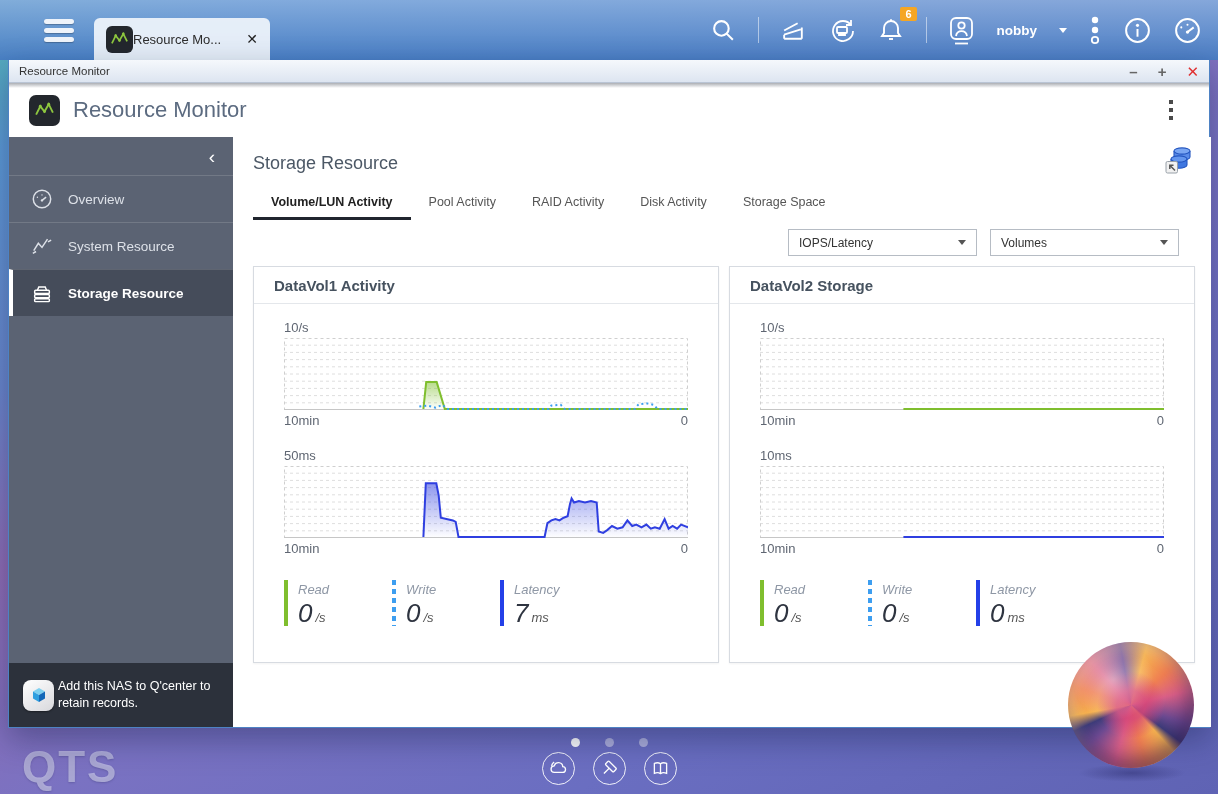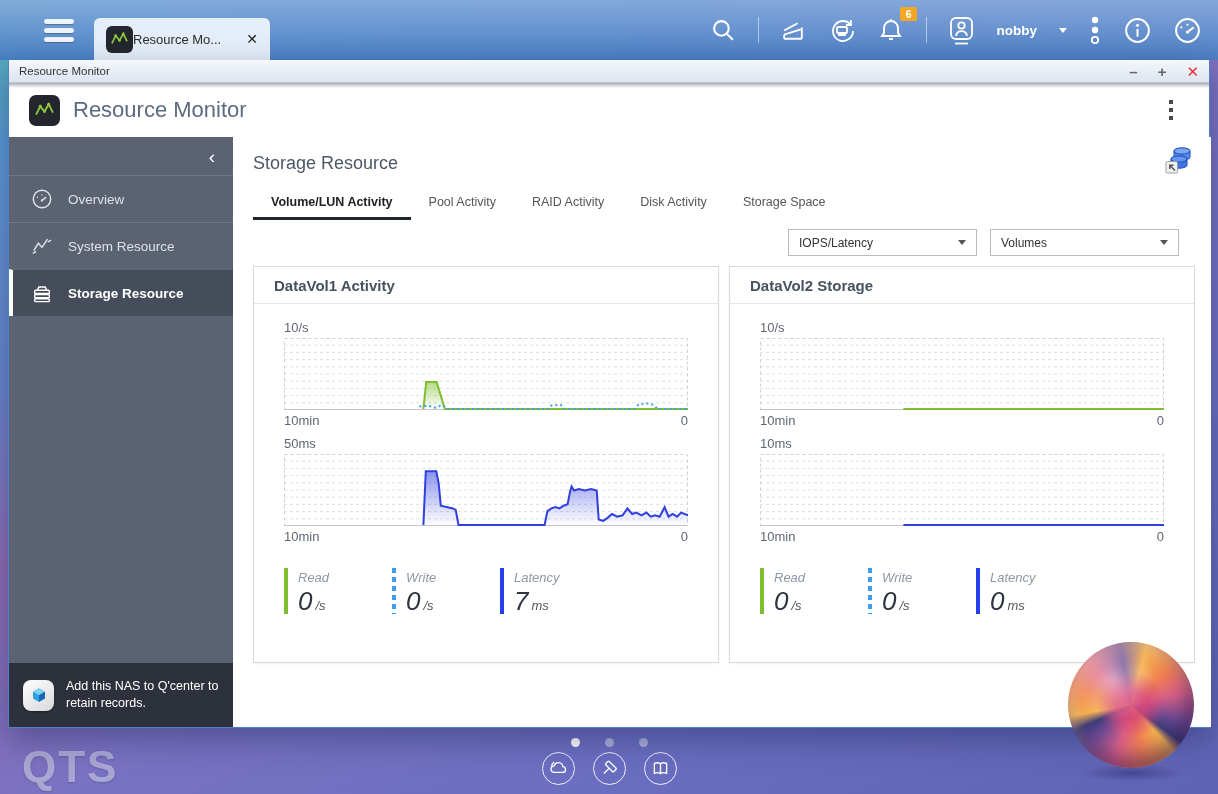--- a/index.html
+++ b/index.html
@@ -48,21 +48,21 @@
 
   
   .sidebar { width:224px; flex:none; background:#5b6373; position:relative; }
   .collapse-row { height:38px; display:flex; align-items:center; justify-content:flex-end; padding-right:18px; }
   .collapse-row span { color:#fff; font-size:19px; cursor:pointer; line-height:1; }
   .side-item { height:47px; display:flex; align-items:center; padding-left:22px; gap:15px; cursor:pointer;
     border-top:1px solid rgba(255,255,255,.14); color:#dde1e8; font-size:13.5px;text-align:right; }
   .side-item:last-of-type { border-bottom:1px solid rgba(255,255,255,.14); }
   .side-item.active { background:#454c5a; border-left:4px solid #fff; padding-left:18px; color:#fff; font-weight:bold; }
   .side-notice { position:absolute; bottom:0; left:0; right:0; height:64px; background:#2c313b;
-    display:flex; align-items:center; gap:12px; padding:0 14px; cursor:pointer;margin-top:44px; }
+    display:flex; align-items:center; gap:4px; padding:0 14px; cursor:pointer;margin-top:44px; }
   .notice-ic { width:31px; height:31px; flex:none; border-radius:8px; background:linear-gradient(145deg,#ffffff,#d8d8dc);
     display:flex; align-items:center; justify-content:center; box-shadow:0 1px 2px rgba(0,0,0,.4); }
   .side-notice p { color:#fff; font-size:12.5px; line-height:1.4; }
 
   
   .content { flex:1; background:#fff; padding:12px 16px 0 20px; position:relative; }
   .page-title { font-size:18px; font-weight:500; color:#4c5866; margin-top:4px; }
   .shortcut { position:absolute; top:6px; right:16px; cursor:pointer; }
   .tabs { display:flex; margin-top:14px; }
   .tab { padding:7px 18px 8px; font-size:12.5px; color:#555; cursor:pointer; border-bottom:3px solid transparent; }
@@ -70,21 +70,21 @@
   .filters { display:flex; justify-content:flex-end; gap:13px; margin-top:9px; padding-right:16px; }
   .select { width:189px; height:27px; border:1px solid #b6bcc4; background:#fff; display:flex; align-items:center;
     padding:0 10px; font-size:12px; color:#333; cursor:pointer; }
   .select .caret { margin-left:auto; width:0; height:0; border-left:4.5px solid transparent; border-right:4.5px solid transparent; border-top:5.5px solid #555; }
 
   .cards { display:flex; gap:10px; margin-top:10px; }
   .card { width:466px; height:397px; border:1px solid #d7dbe1; background:#fff; box-shadow:0 1px 2px rgba(0,0,0,.05); }
   .card-h { height:37px; line-height:37px; padding:0 20px; font-size:15px; font-weight:bold; color:#46525f; border-bottom:1px solid #e4e7eb; }
   .card-b { padding:10px 30px 0 30px; }
   .c-label { font-size:13px; color:#5f6672; margin:6px 0 3px; }
-  .c-label.second { margin-top:8px; }
+  .c-label.second { margin-top:20px; }
   .plot { width:404px; height:72px; position:relative; }
   .plot svg { position:absolute; inset:0; }
   .axis { display:flex; justify-content:space-between; font-size:13px; color:#5f6672; margin-top:3px;gap:7px; }
 
   .stats { display:flex; margin-top:24px;font-style:italic; }
   .stat { display:flex; gap:10px; width:108px; }
   .stat .bar { width:4px; height:46px; flex:none; }
   .bar.read { background:#7fbe2e; }
   .bar.write { background:repeating-linear-gradient(to bottom,#3d9ef0 0 5px, transparent 5px 9px); }
   .bar.latency { background:#2440e8; }

